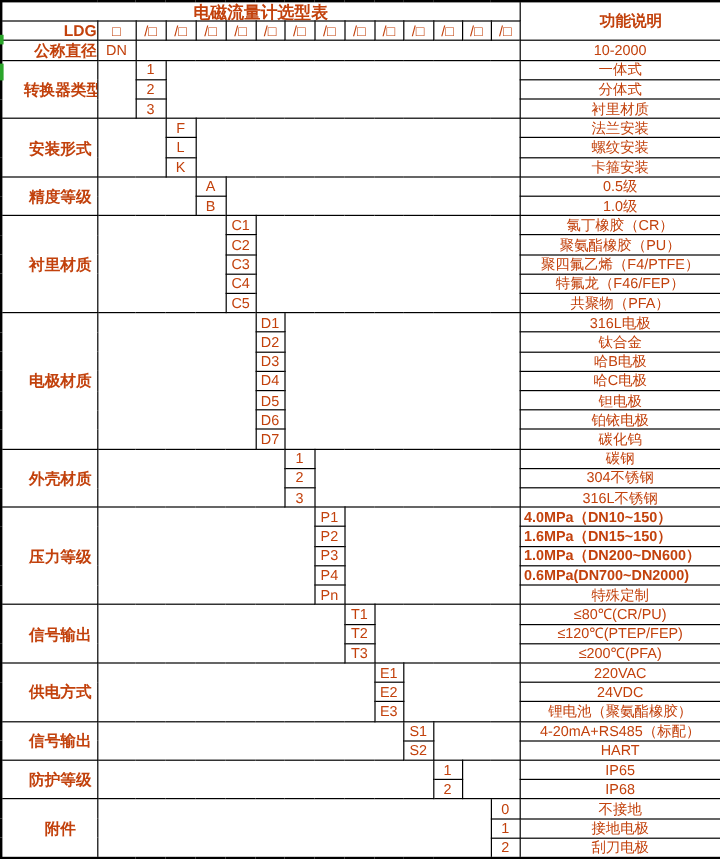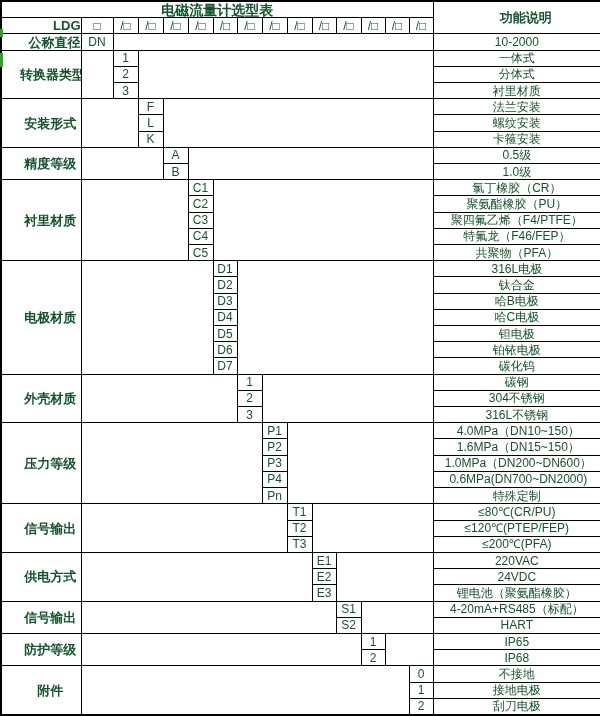--- a/index.html
+++ b/index.html
@@ -1,20 +1,20 @@
 <!DOCTYPE html>
 <html><head>
 <meta charset="utf-8">
 <style>
   html,body{margin:0;padding:0;background:#ffffff;}
   #root{
     position:relative;
     width:600px;height:716px;
     font-family:"Liberation Sans",sans-serif;
-    color:#14532d;
+    color:#c2410c;
     background:#fff;
   }
   table#sel-table{
     border-collapse:collapse;
     table-layout:fixed;
     width:600px;height:716px;
     border:2px solid #000;
   }
   #sel-table td{
     border:1px solid #000;
@@ -25,21 +25,21 @@
     line-height:1.0;
     overflow:hidden;
     white-space:nowrap;
     height:15px;
   }
   #sel-table td.title{font-size:14px;font-weight:bold;}
   #sel-table td.label{font-size:13px;font-weight:bold;padding-left:18px;}
   #sel-table td.left-align{text-align:right;padding-left:3px;}
   #sel-table td.code{font-size:12px;}
   #sel-table td.desc{font-size:12px;}
-  #sel-table td.desc.left{text-align:center;padding-left:3px;}
+  #sel-table td.desc.left{text-align:left;padding-left:3px;font-weight:bold;}
   .green-mark{
     position:absolute;
     left:0;width:3px;
     background:#2aa52a;
   }
   #gm1{top:29px;height:8px;}
   #gm2{top:53px;height:14px;}
 </style>
 </head>
 <body>

